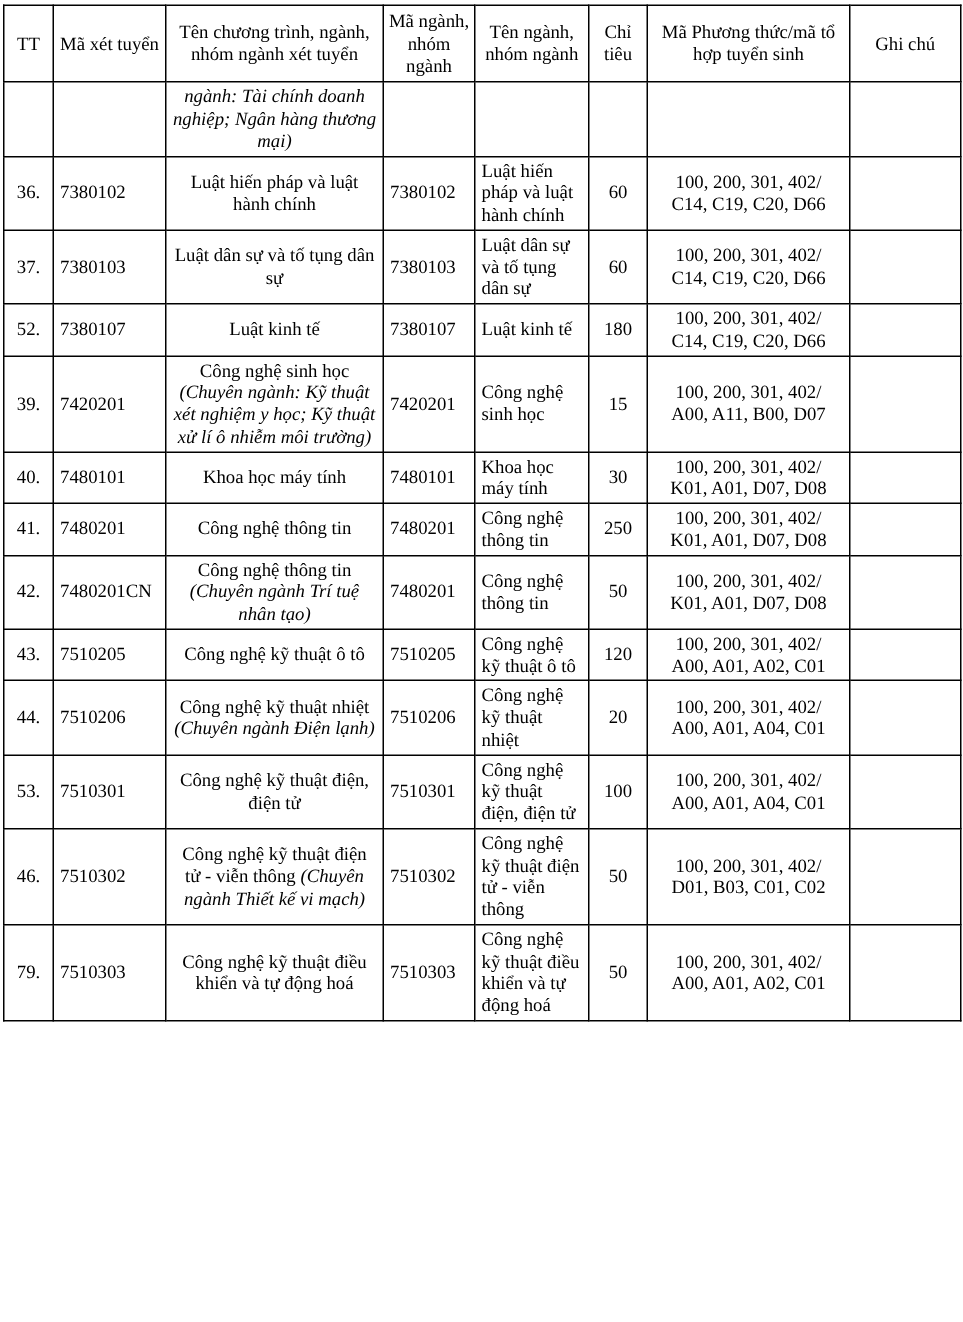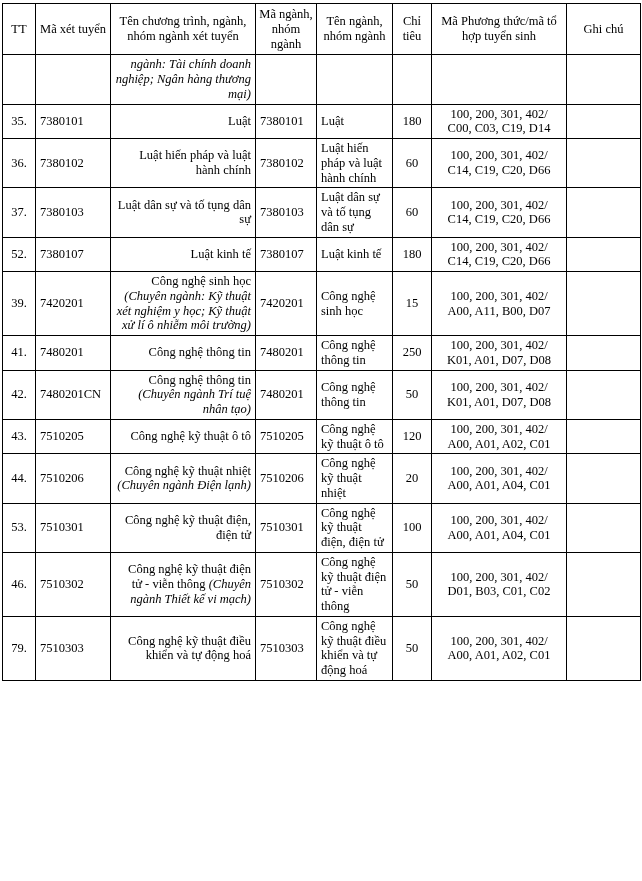--- a/index.html
+++ b/index.html
@@ -32,21 +32,21 @@
     word-wrap: break-word;
     overflow-wrap: break-word;
   }
   th {
     font-weight: normal;
     text-align: center;
     padding: 3px 2px;
   }
   td.c-tt { text-align: center; }
   td.c-code { text-align: left; }
-  td.c-program { text-align: right; margin-top: 41px; }
+  td.c-program { text-align: center; margin-top: 41px; }
   td.c-mcode { text-align: left; }
   td.c-mname { text-align: left; }
   td.c-quota { text-align: center; }
   td.c-methods { text-align: center; white-space: pre-line; }
   td.c-note { text-align: left; }
   .prog-italic { font-style: italic; }
   tr.row-top td { vertical-align: top; }
 </style>
 </head>
 <body>
@@ -80,31 +80,20 @@
     <td class="c-tt"></td>
     <td class="c-code"></td>
     <td class="c-program"><span class="prog-text"></span><span class="prog-italic">ngành: Tài chính doanh nghiệp; Ngân hàng thương mại)</span></td>
     <td class="c-mcode"></td>
     <td class="c-mname"></td>
     <td class="c-quota"></td>
     <td class="c-methods"></td>
     <td class="c-note"></td>
   </tr>
         <tr>
-    <td class="c-tt">35.</td>
-    <td class="c-code">7380101</td>
-    <td class="c-program"><span class="prog-text">Luật</span><span class="prog-italic"></span></td>
-    <td class="c-mcode">7380101</td>
-    <td class="c-mname">Luật</td>
-    <td class="c-quota">180</td>
-    <td class="c-methods">100, 200, 301, 402/
-C00, C03, C19, D14</td>
-    <td class="c-note"></td>
-  </tr>
-        <tr>
     <td class="c-tt">36.</td>
     <td class="c-code">7380102</td>
     <td class="c-program"><span class="prog-text">Luật hiến pháp và luật hành chính</span><span class="prog-italic"></span></td>
     <td class="c-mcode">7380102</td>
     <td class="c-mname">Luật hiến pháp và luật hành chính</td>
     <td class="c-quota">60</td>
     <td class="c-methods">100, 200, 301, 402/
 C14, C19, C20, D66</td>
     <td class="c-note"></td>
   </tr>
@@ -135,20 +124,31 @@
     <td class="c-code">7420201</td>
     <td class="c-program"><span class="prog-text">Công nghệ sinh học</span><span class="prog-italic"> (Chuyên ngành: Kỹ thuật xét nghiệm y học; Kỹ thuật xử lí ô nhiễm môi trường)</span></td>
     <td class="c-mcode">7420201</td>
     <td class="c-mname">Công nghệ sinh học</td>
     <td class="c-quota">15</td>
     <td class="c-methods">100, 200, 301, 402/
 A00, A11, B00, D07</td>
     <td class="c-note"></td>
   </tr>
         <tr>
+    <td class="c-tt">40.</td>
+    <td class="c-code">7480101</td>
+    <td class="c-program"><span class="prog-text">Khoa học máy tính</span><span class="prog-italic"></span></td>
+    <td class="c-mcode">7480101</td>
+    <td class="c-mname">Khoa học máy tính</td>
+    <td class="c-quota">30</td>
+    <td class="c-methods">100, 200, 301, 402/
+K01, A01, D07, D08</td>
+    <td class="c-note"></td>
+  </tr>
+        <tr>
     <td class="c-tt">41.</td>
     <td class="c-code">7480201</td>
     <td class="c-program"><span class="prog-text">Công nghệ thông tin</span><span class="prog-italic"></span></td>
     <td class="c-mcode">7480201</td>
     <td class="c-mname">Công nghệ thông tin</td>
     <td class="c-quota">250</td>
     <td class="c-methods">100, 200, 301, 402/
 K01, A01, D07, D08</td>
     <td class="c-note"></td>
   </tr>

